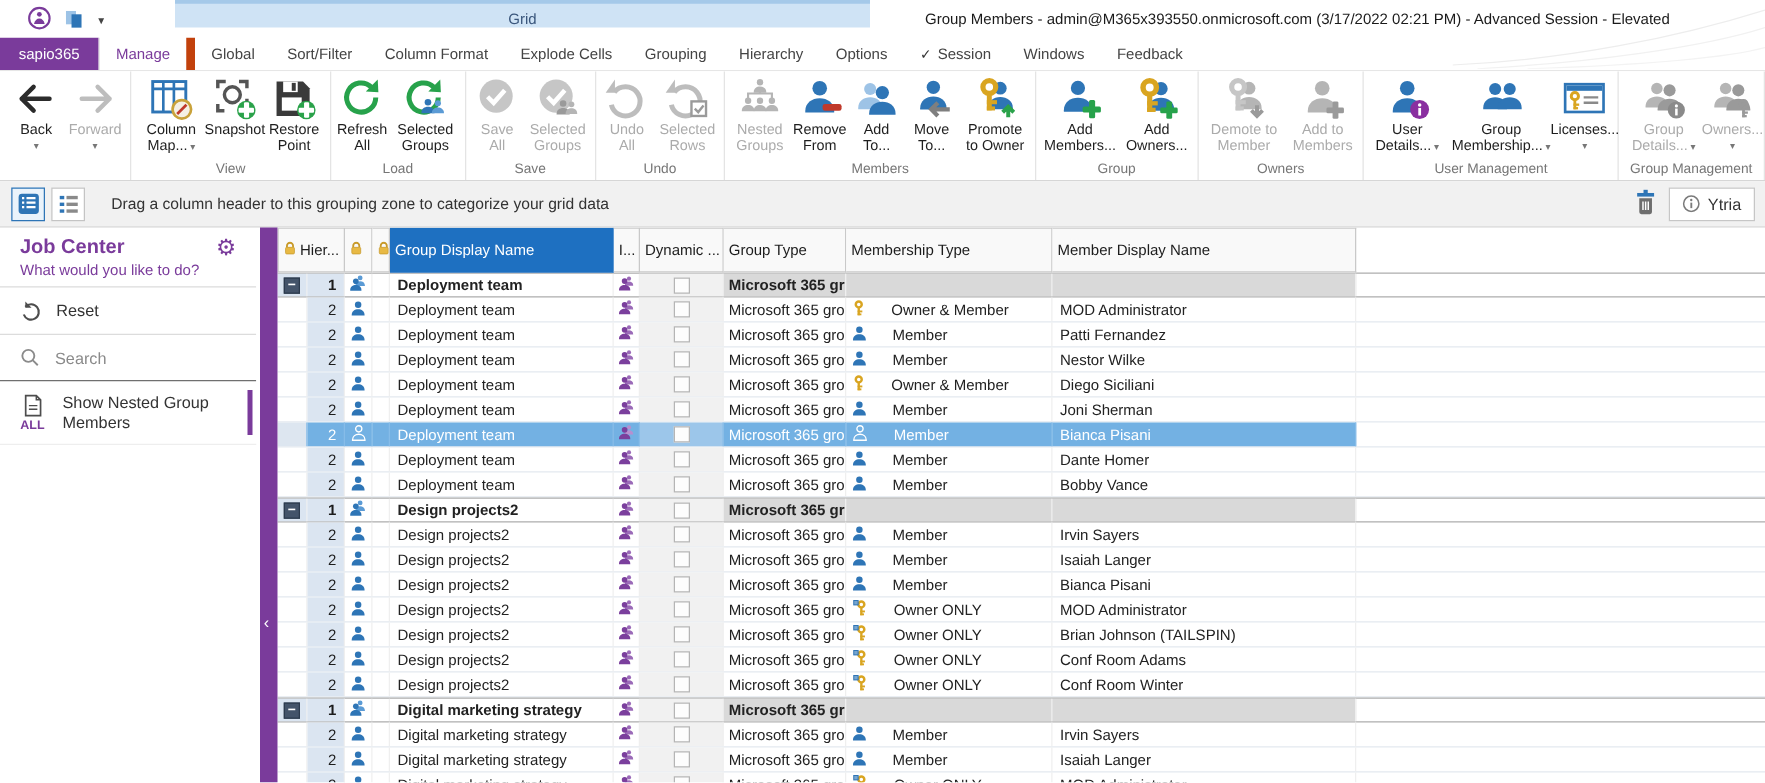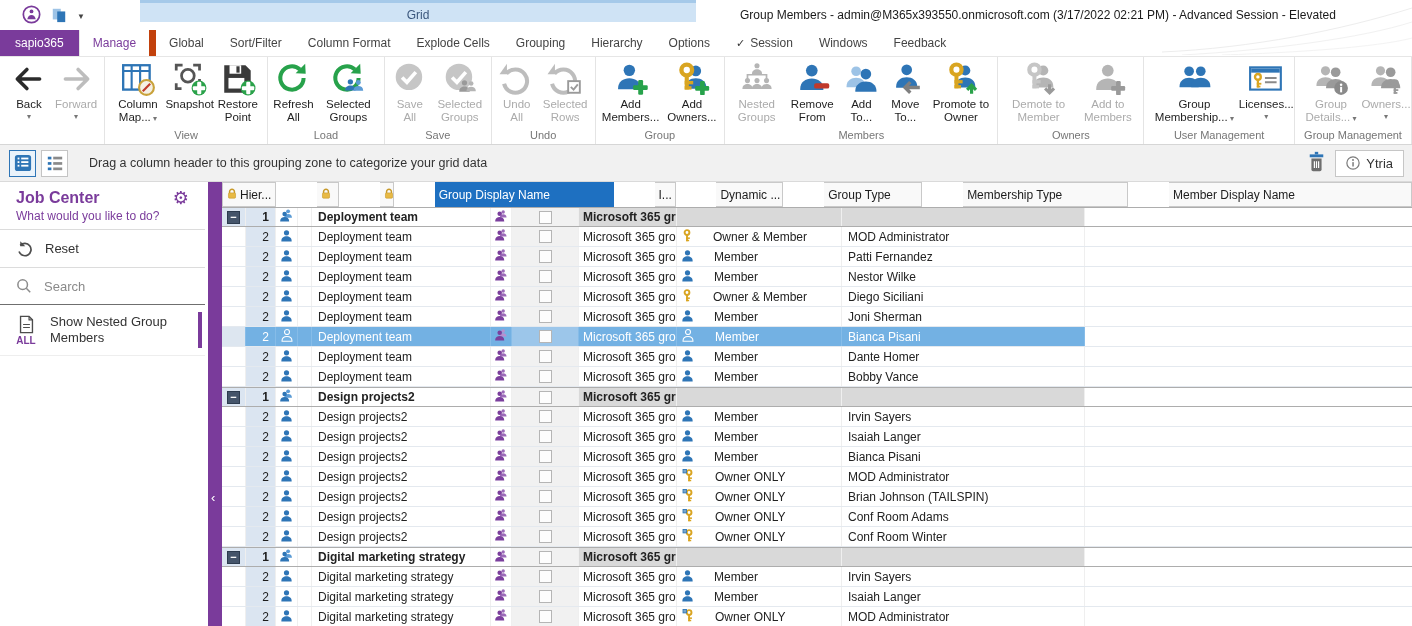--- a/index.html
+++ b/index.html
@@ -65,21 +65,21 @@
   .sb-job .dcol { display:flex; flex-direction:column; align-items:center; width:24px; }
   .sb-job .all { color:#7a3b9b; font-size:10px; font-weight:bold; margin-top:1px; }
   .sb-job .t { color:#333; font-size:13px; width:125px; line-height:16px; }
   .sb-job .accent { position:absolute; right:3px; top:7px; bottom:7px; width:4px; background:#7a3b9b; }
   .gap { width:3px; flex:none; background:#fff; }
   .pstrip { width:14px; flex:none; background:#7a3b9b; position:relative; }
   .pstrip .chev { position:absolute; left:3px; top:308px; color:#fff; font-size:13px; }
 
   
   .gridarea { flex:1; background:#fff; overflow:hidden; }
-  .ghead { display:flex; height:25px;justify-content:space-between; }
+  .ghead { display:flex; height:36px; }
   .hcell { border:1px solid #c9c9c9; border-left:none; background:#f9f9f9; display:flex;
            align-items:center; padding:0 4px; gap:3px; white-space:nowrap; overflow:hidden;
            font-size:12px; color:#1c1c1c; flex:none; }
   .hcell:first-child { border-left:1px solid #c9c9c9; }
   .hcell.hl { background:#1e70c1; border-color:#1e70c1; color:#fff; }
   .grow { display:flex; height:20px; border-bottom:1px solid #e4e9ef; }
   .c { flex:none; display:flex; align-items:center; overflow:hidden; white-space:nowrap;
        border-right:1px solid #efefef; height:100%; }
   .c-exp { width:24px; justify-content:center; }
   .c-num { width:30px; justify-content:flex-end; padding-right:6px; background:#dbe5f1; color:#1c1c1c; }
@@ -326,20 +326,108 @@
                 <path d="M22.5 24.5l2.6 2.6 4-5" fill="none" stroke="#9a9a9a" stroke-width="1.8"></path>
               </svg>
             </div>
             <div class="lbl">Selected Rows</div>
           </div>
         </div>
         <div class="rglabel">Undo</div>
       </div>
       <div class="rgroup">
         <div class="rbtns">
+          <div class="rbtn disabled">
+            <div class="icn">
+              <svg width="36" height="36" viewBox="0 0 34 34">
+                <path d="M17 9v4M8 17v-4h18v4" fill="none" stroke="#b5b5b5" stroke-width="1.6"></path>
+                <g transform="translate(11 1) scale(0.5)">
+                  <circle cx="12" cy="7" r="4.8" fill="#b5b5b5"></circle>
+                  <path d="M2.5 22c0-5.4 4.4-8.4 9.5-8.4s9.5 3 9.5 8.4v1h-19z" fill="#b5b5b5"></path>
+                </g>
+                <g transform="translate(2 15) scale(0.5)">
+                  <circle cx="12" cy="7" r="4.8" fill="#b5b5b5"></circle>
+                  <path d="M2.5 22c0-5.4 4.4-8.4 9.5-8.4s9.5 3 9.5 8.4v1h-19z" fill="#b5b5b5"></path>
+                </g>
+                <g transform="translate(11 15) scale(0.5)">
+                  <circle cx="12" cy="7" r="4.8" fill="#b5b5b5"></circle>
+                  <path d="M2.5 22c0-5.4 4.4-8.4 9.5-8.4s9.5 3 9.5 8.4v1h-19z" fill="#b5b5b5"></path>
+                </g>
+                <g transform="translate(20 15) scale(0.5)">
+                  <circle cx="12" cy="7" r="4.8" fill="#b5b5b5"></circle>
+                  <path d="M2.5 22c0-5.4 4.4-8.4 9.5-8.4s9.5 3 9.5 8.4v1h-19z" fill="#b5b5b5"></path>
+                </g>
+              </svg>
+            </div>
+            <div class="lbl">Nested Groups</div>
+          </div>
+          <div class="rbtn">
+            <div class="icn">
+              <svg width="36" height="36" viewBox="0 0 34 34">
+                <g transform="translate(3 1) scale(1.15)">
+                  <circle cx="12" cy="7" r="4.8" fill="#2e75b6"></circle>
+                  <path d="M2.5 22c0-5.4 4.4-8.4 9.5-8.4s9.5 3 9.5 8.4v1h-19z" fill="#2e75b6"></path>
+                </g>
+                <g transform="translate(19 21) scale(1.1)" fill="#c0392b">
+                  <rect x="0" y="0" width="13" height="4.6" rx="1.6"></rect>
+                </g>
+              </svg>
+            </div>
+            <div class="lbl">Remove From</div>
+          </div>
+          <div class="rbtn">
+            <div class="icn">
+              <svg width="36" height="36" viewBox="0 0 34 34">
+                <g transform="translate(1 3) scale(0.95)">
+                  <circle cx="12" cy="7" r="4.8" fill="#9dc3e6"></circle>
+                  <path d="M2.5 22c0-5.4 4.4-8.4 9.5-8.4s9.5 3 9.5 8.4v1h-19z" fill="#9dc3e6"></path>
+                </g>
+                <g transform="translate(9 5) scale(1.05)">
+                  <circle cx="12" cy="7" r="4.8" fill="#2e75b6"></circle>
+                  <path d="M2.5 22c0-5.4 4.4-8.4 9.5-8.4s9.5 3 9.5 8.4v1h-19z" fill="#2e75b6"></path>
+                </g>
+              </svg>
+            </div>
+            <div class="lbl">Add To...</div>
+          </div>
+          <div class="rbtn">
+            <div class="icn">
+              <svg width="36" height="36" viewBox="0 0 34 34">
+                <g transform="translate(6 1) scale(1.05)">
+                  <circle cx="12" cy="7" r="4.8" fill="#2e75b6"></circle>
+                  <path d="M2.5 22c0-5.4 4.4-8.4 9.5-8.4s9.5 3 9.5 8.4v1h-19z" fill="#2e75b6"></path>
+                </g>
+                <path d="M31 25H17M22 20l-5 5 5 5" fill="none" stroke="#7f7f7f" stroke-width="3.2"></path>
+              </svg>
+            </div>
+            <div class="lbl">Move To...</div>
+          </div>
+          <div class="rbtn">
+            <div class="icn">
+              <svg width="36" height="36" viewBox="0 0 34 34">
+                <g transform="translate(9 2) scale(1)">
+                  <circle cx="12" cy="7" r="4.8" fill="#2e75b6"></circle>
+                  <path d="M2.5 22c0-5.4 4.4-8.4 9.5-8.4s9.5 3 9.5 8.4v1h-19z" fill="#2e75b6"></path>
+                </g>
+                <g transform="translate(5 1) scale(1.1)">
+                  <circle cx="7" cy="6.5" r="4.4" fill="none" stroke="#d9a521" stroke-width="3.6"></circle>
+                  <rect x="5.3" y="10.5" width="3.4" height="12" fill="#d9a521"></rect>
+                  <rect x="5.3" y="15.5" width="7" height="2.8" fill="#d9a521"></rect>
+                  <rect x="5.3" y="19.8" width="5.6" height="2.8" fill="#d9a521"></rect>
+                </g>
+                <path d="M27 31v-8M22.8 27.2l4.2-4.2 4.2 4.2" fill="none" stroke="#2aa24a" stroke-width="3"></path>
+              </svg>
+            </div>
+            <div class="lbl">Promote to Owner</div>
+          </div>
+        </div>
+        <div class="rglabel">Members</div>
+      </div>
+      <div class="rgroup">
+        <div class="rbtns">
           <div class="rbtn">
             <div class="icn">
               <svg width="36" height="36" viewBox="0 0 34 34">
                 <g transform="translate(2 1) scale(1.12)">
                   <circle cx="12" cy="7" r="4.8" fill="#2e75b6"></circle>
                   <path d="M2.5 22c0-5.4 4.4-8.4 9.5-8.4s9.5 3 9.5 8.4v1h-19z" fill="#2e75b6"></path>
                 </g>
                 <g transform="translate(19 18) scale(1.15)" fill="#27a24b">
                   <rect x="4.2" y="0" width="4" height="12" rx="1"></rect>
                   <rect x="0" y="4.2" width="12" height="4" rx="1"></rect>
@@ -370,108 +458,20 @@
             <div class="lbl">Add Owners...</div>
           </div>
         </div>
         <div class="rglabel">Group</div>
       </div>
       <div class="rgroup">
         <div class="rbtns">
           <div class="rbtn disabled">
             <div class="icn">
               <svg width="36" height="36" viewBox="0 0 34 34">
-                <path d="M17 9v4M8 17v-4h18v4" fill="none" stroke="#b5b5b5" stroke-width="1.6"></path>
-                <g transform="translate(11 1) scale(0.5)">
-                  <circle cx="12" cy="7" r="4.8" fill="#b5b5b5"></circle>
-                  <path d="M2.5 22c0-5.4 4.4-8.4 9.5-8.4s9.5 3 9.5 8.4v1h-19z" fill="#b5b5b5"></path>
-                </g>
-                <g transform="translate(2 15) scale(0.5)">
-                  <circle cx="12" cy="7" r="4.8" fill="#b5b5b5"></circle>
-                  <path d="M2.5 22c0-5.4 4.4-8.4 9.5-8.4s9.5 3 9.5 8.4v1h-19z" fill="#b5b5b5"></path>
-                </g>
-                <g transform="translate(11 15) scale(0.5)">
-                  <circle cx="12" cy="7" r="4.8" fill="#b5b5b5"></circle>
-                  <path d="M2.5 22c0-5.4 4.4-8.4 9.5-8.4s9.5 3 9.5 8.4v1h-19z" fill="#b5b5b5"></path>
-                </g>
-                <g transform="translate(20 15) scale(0.5)">
-                  <circle cx="12" cy="7" r="4.8" fill="#b5b5b5"></circle>
-                  <path d="M2.5 22c0-5.4 4.4-8.4 9.5-8.4s9.5 3 9.5 8.4v1h-19z" fill="#b5b5b5"></path>
-                </g>
-              </svg>
-            </div>
-            <div class="lbl">Nested Groups</div>
-          </div>
-          <div class="rbtn">
-            <div class="icn">
-              <svg width="36" height="36" viewBox="0 0 34 34">
-                <g transform="translate(3 1) scale(1.15)">
-                  <circle cx="12" cy="7" r="4.8" fill="#2e75b6"></circle>
-                  <path d="M2.5 22c0-5.4 4.4-8.4 9.5-8.4s9.5 3 9.5 8.4v1h-19z" fill="#2e75b6"></path>
-                </g>
-                <g transform="translate(19 21) scale(1.1)" fill="#c0392b">
-                  <rect x="0" y="0" width="13" height="4.6" rx="1.6"></rect>
-                </g>
-              </svg>
-            </div>
-            <div class="lbl">Remove From</div>
-          </div>
-          <div class="rbtn">
-            <div class="icn">
-              <svg width="36" height="36" viewBox="0 0 34 34">
-                <g transform="translate(1 3) scale(0.95)">
-                  <circle cx="12" cy="7" r="4.8" fill="#9dc3e6"></circle>
-                  <path d="M2.5 22c0-5.4 4.4-8.4 9.5-8.4s9.5 3 9.5 8.4v1h-19z" fill="#9dc3e6"></path>
-                </g>
-                <g transform="translate(9 5) scale(1.05)">
-                  <circle cx="12" cy="7" r="4.8" fill="#2e75b6"></circle>
-                  <path d="M2.5 22c0-5.4 4.4-8.4 9.5-8.4s9.5 3 9.5 8.4v1h-19z" fill="#2e75b6"></path>
-                </g>
-              </svg>
-            </div>
-            <div class="lbl">Add To...</div>
-          </div>
-          <div class="rbtn">
-            <div class="icn">
-              <svg width="36" height="36" viewBox="0 0 34 34">
-                <g transform="translate(6 1) scale(1.05)">
-                  <circle cx="12" cy="7" r="4.8" fill="#2e75b6"></circle>
-                  <path d="M2.5 22c0-5.4 4.4-8.4 9.5-8.4s9.5 3 9.5 8.4v1h-19z" fill="#2e75b6"></path>
-                </g>
-                <path d="M31 25H17M22 20l-5 5 5 5" fill="none" stroke="#7f7f7f" stroke-width="3.2"></path>
-              </svg>
-            </div>
-            <div class="lbl">Move To...</div>
-          </div>
-          <div class="rbtn">
-            <div class="icn">
-              <svg width="36" height="36" viewBox="0 0 34 34">
-                <g transform="translate(9 2) scale(1)">
-                  <circle cx="12" cy="7" r="4.8" fill="#2e75b6"></circle>
-                  <path d="M2.5 22c0-5.4 4.4-8.4 9.5-8.4s9.5 3 9.5 8.4v1h-19z" fill="#2e75b6"></path>
-                </g>
-                <g transform="translate(5 1) scale(1.1)">
-                  <circle cx="7" cy="6.5" r="4.4" fill="none" stroke="#d9a521" stroke-width="3.6"></circle>
-                  <rect x="5.3" y="10.5" width="3.4" height="12" fill="#d9a521"></rect>
-                  <rect x="5.3" y="15.5" width="7" height="2.8" fill="#d9a521"></rect>
-                  <rect x="5.3" y="19.8" width="5.6" height="2.8" fill="#d9a521"></rect>
-                </g>
-                <path d="M27 31v-8M22.8 27.2l4.2-4.2 4.2 4.2" fill="none" stroke="#2aa24a" stroke-width="3"></path>
-              </svg>
-            </div>
-            <div class="lbl">Promote to Owner</div>
-          </div>
-        </div>
-        <div class="rglabel">Members</div>
-      </div>
-      <div class="rgroup">
-        <div class="rbtns">
-          <div class="rbtn disabled">
-            <div class="icn">
-              <svg width="36" height="36" viewBox="0 0 34 34">
                 <g transform="translate(9 2) scale(1)">
                   <circle cx="12" cy="7" r="4.8" fill="#b5b5b5"></circle>
                   <path d="M2.5 22c0-5.4 4.4-8.4 9.5-8.4s9.5 3 9.5 8.4v1h-19z" fill="#b5b5b5"></path>
                 </g>
                 <g transform="translate(5 1) scale(1.1)">
                   <circle cx="7" cy="6.5" r="4.4" fill="none" stroke="#c6c6c6" stroke-width="3.6"></circle>
                   <rect x="5.3" y="10.5" width="3.4" height="12" fill="#c6c6c6"></rect>
                   <rect x="5.3" y="15.5" width="7" height="2.8" fill="#c6c6c6"></rect>
                   <rect x="5.3" y="19.8" width="5.6" height="2.8" fill="#c6c6c6"></rect>
                 </g>
@@ -493,20 +493,36 @@
                 </g>
               </svg>
             </div>
             <div class="lbl">Add to Members</div>
           </div>
         </div>
         <div class="rglabel">Owners</div>
       </div>
       <div class="rgroup">
         <div class="rbtns">
+          <div class="rbtn">
+            <div class="icn">
+              <svg width="36" height="36" viewBox="0 0 34 34">
+                <g transform="translate(3 1) scale(1.15)">
+                  <circle cx="12" cy="7" r="4.8" fill="#2e75b6"></circle>
+                  <path d="M2.5 22c0-5.4 4.4-8.4 9.5-8.4s9.5 3 9.5 8.4v1h-19z" fill="#2e75b6"></path>
+                </g>
+                <g transform="translate(19 18) scale(1.1)">
+                  <circle cx="6.5" cy="6.5" r="6.5" fill="#8a2fa0"></circle>
+                  <rect x="5.6" y="5.4" width="1.9" height="5.2" fill="#fff"></rect>
+                  <circle cx="6.55" cy="3.4" r="1.2" fill="#fff"></circle>
+                </g>
+              </svg>
+            </div>
+            <div class="lbl">User Details...<span class="caret-in"> ▾</span></div>
+          </div>
           <div class="rbtn">
             <div class="icn">
               <svg width="36" height="36" viewBox="0 0 34 34">
                 <g transform="translate(1 3) scale(0.95)">
                   <circle cx="12" cy="7" r="4.8" fill="#2e75b6"></circle>
                   <path d="M2.5 22c0-5.4 4.4-8.4 9.5-8.4s9.5 3 9.5 8.4v1h-19z" fill="#2e75b6"></path>
                 </g>
                 <g transform="translate(12 3) scale(0.95)">
                   <circle cx="12" cy="7" r="4.8" fill="#2e75b6"></circle>
                   <path d="M2.5 22c0-5.4 4.4-8.4 9.5-8.4s9.5 3 9.5 8.4v1h-19z" fill="#2e75b6"></path>

